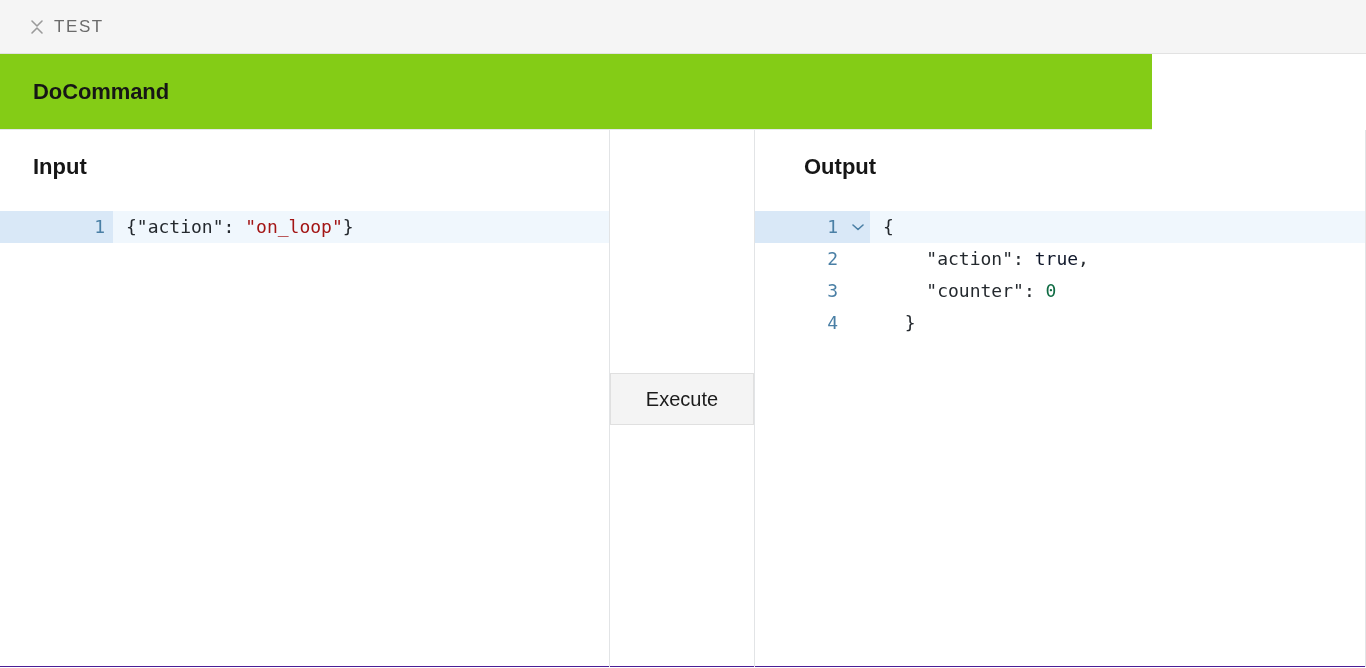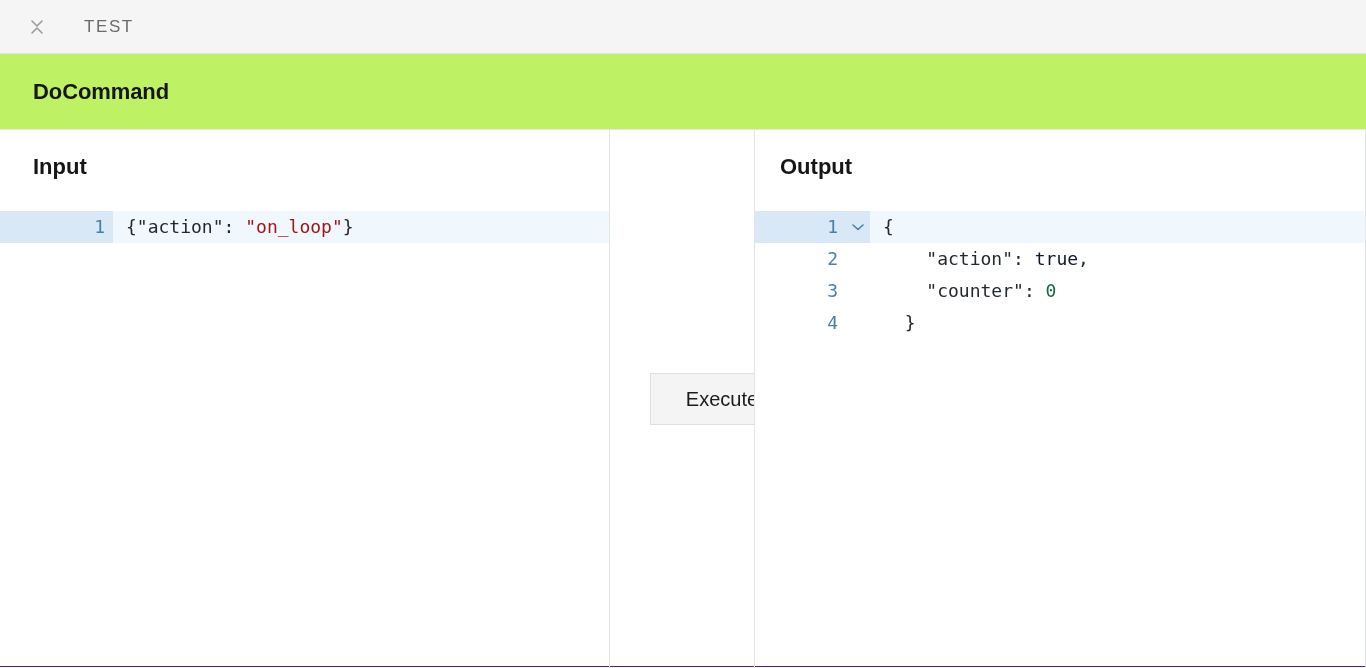--- a/index.html
+++ b/index.html
@@ -40,34 +40,34 @@
     width: 18px;
     height: 20px;
     display: flex;
     flex-direction: column;
     align-items: center;
     justify-content: center;
     cursor: pointer;
   }
   .collapse-icon svg { display: block; }
   .topbar-title {
-    margin-left: 38px;
+    margin-left: 8px;
     font-size: 17px;
     letter-spacing: 1.6px;
     color: #6b6b6b;
     font-weight: 400;
   }
 
   
   .cmdband {
     position: absolute;
     left: 0; top: 54px;
-    width: 1366px;
+    width: 1152px;
     height: 76px;
-    background: #bef264;
+    background: #84cc16;
     border-bottom: 1px solid #e4e7ea;
     box-sizing: border-box;
     display: flex;
     align-items: center;
   }
   .cmdband-title {
     margin-left: 33px;
     font-size: 22px;
     font-weight: 700;
     color: #161616;
@@ -96,21 +96,21 @@
   .pane-output { left: 755px; width: 611px; border-right: 1px solid #e2e4e6; }
 
   .pane-heading {
     font-size: 22px;
     font-weight: 700;
     color: #161616;
     position: absolute;
     top: 24px;
   }
   .pane-input .pane-heading  { left: 33px; }
-  .pane-output .pane-heading { left: 25px; }
+  .pane-output .pane-heading { left: 49px; }
 
   
   .editor {
     position: absolute;
     top: 81px;
     left: 0;
     right: 0;
     font-family: "DejaVu Sans Mono", "Liberation Mono", monospace;
     font-size: 18px;
     line-height: 32px;
@@ -178,21 +178,20 @@
     background: #f4f4f4;
     border: 1px solid #e0e0e0;
     box-sizing: border-box;
     display: flex;
     align-items: center;
     justify-content: center;
     font-size: 20px;
     color: #1b1b1b;
     cursor: pointer;
     font-family: "Liberation Sans", sans-serif;
-    margin-left: 40px;
   }
 </style>
 </head>
 <body>
 
 <div id="app">
 
   <div class="topbar">
     <span class="collapse-icon">
       <svg width="14" height="18" viewBox="0 0 14 18" fill="none" stroke="#9a9a9a" stroke-width="1.6" stroke-linecap="round" stroke-linejoin="round">

